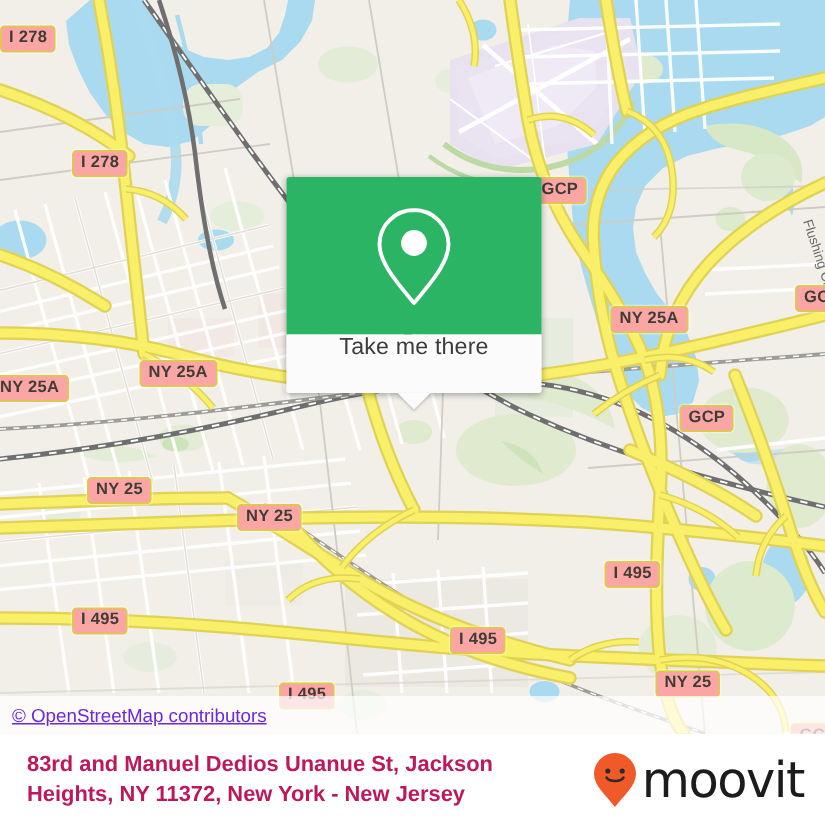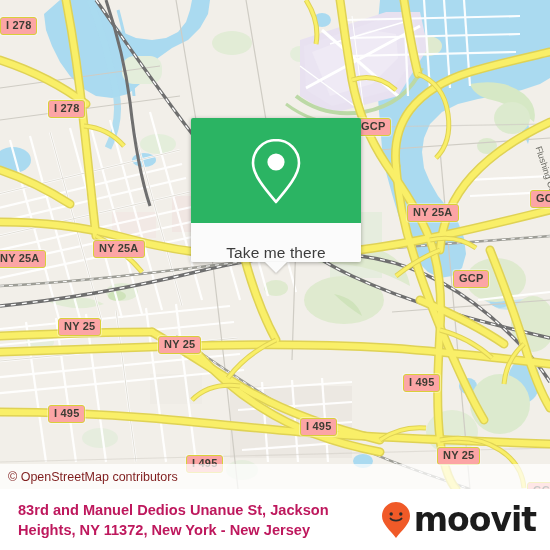--- a/index.html
+++ b/index.html
@@ -72,22 +72,23 @@
     width: 550px;
     height: 25px;
     background: rgba(255,255,255,0.72);
     display: flex;
     align-items: center;
     box-sizing: border-box;
     padding-left: 8px;
   }
   #attribution span {
     font-size: 12.5px;
-    color: #7f1d1d;
-    font-family: "Liberation Sans", sans-serif;
+    color: #6d28d9;
+    font-family: "Liberation Sans", sans-serif;
+    text-decoration: underline;
   }
 
   
   #callout {
     position: absolute;
     left: 191px;
     top: 118px;
     width: 170px;
     box-shadow: 0 1px 4px rgba(0,0,0,.32);
     border-radius: 2px;
@@ -99,21 +100,21 @@
     border-radius: 2px 2px 0 0;
     display: flex;
     align-items: center;
     justify-content: center;
   }
   #callout-bottom {
     background: #fbfbfb;
     height: 39px;
     border-radius: 0 0 2px 2px;
     display: flex;
-    align-items: flex-end;
+    align-items: flex-start;
     justify-content: center;
     position: relative;
   }
   #callout-label {
     font-size: 15.5px;
     color: #3c3c3c;
     font-family: "Liberation Sans", sans-serif;
     letter-spacing: .1px;
   }
   #callout-tail {
@@ -155,21 +156,21 @@
     display: flex;
     align-items: center;
     gap: 2px;
   }
   #brand-word {
     font-size: 33px;
     line-height: 33px;
     color: #1c1c1c;
     font-family: "DejaVu Sans", sans-serif;
     letter-spacing: -1px;
-    font-weight: bold;
+    font-weight: normal;
   }
 </style>
 </head>
 <body>
 
 <div id="app">
 
   <div id="map">
     <svg viewBox="0 0 550 489" xmlns="http://www.w3.org/2000/svg">
       <defs>

